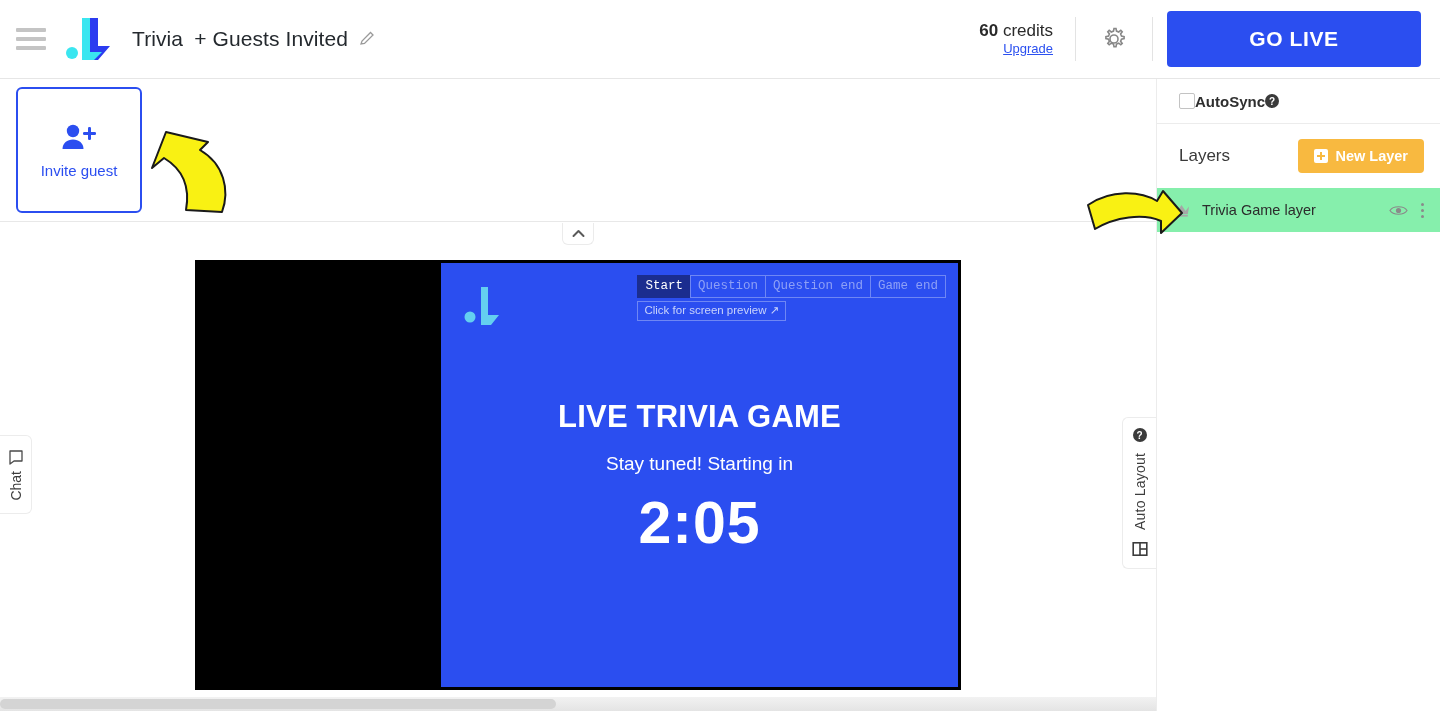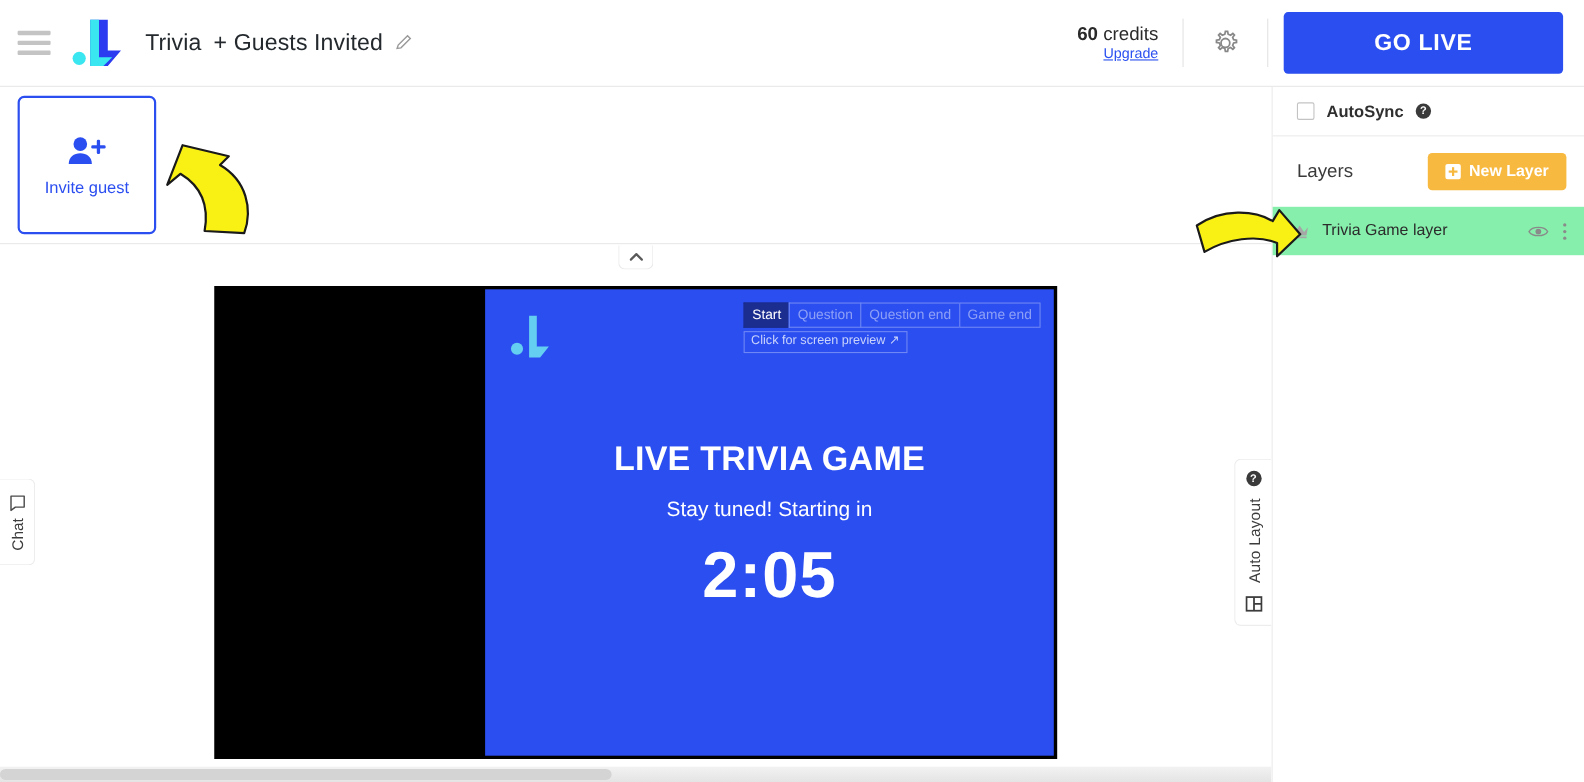--- a/index.html
+++ b/index.html
@@ -118,21 +118,21 @@
   .pv-title { font-size: 31px; font-weight: bold; letter-spacing: .2px; }
   .pv-sub   { font-size: 19px; margin-top: 18px; font-weight: 400; }
   .pv-timer { font-size: 59px; font-weight: bold; margin-top: 14px; letter-spacing: 1px; }
 
   
   .screen-tabs {
     position: absolute; right: 12px; top: 12px;
     display: flex; flex-direction: column; align-items: flex-start;
     z-index: 6;
   }
-  .tabs-row { display: flex; }
+  .tabs-row { display: flex; font-family: Liberation Mono, monospace; }
   .s-tab {
     font-size: 12.5px; padding: 3px 7px 4px 7px;
     color: #8ea0f6; background: rgba(43,78,240,0.55);
     border: 1px solid #6f87f4; border-right: none;
     cursor: pointer; white-space: nowrap; line-height: 14px;
   }
   .s-tab:last-child { border-right: 1px solid #6f87f4; }
   .s-tab.active { background: #1b2d8f; color: #ffffff; border-color:#1b2d8f; }
   .tab-hint {
     margin-top: 3px; font-size: 11.5px; color: #c9d3fb;
@@ -178,21 +178,21 @@
     background: #d4d4d4; border-radius: 5px;
   }
 
   
   .rpanel {
     position: absolute; left: 1156px; top: 79px;
     width: 284px; height: 632px;
     background: #fff; border-left: 1px solid #ececec;
   }
   .autosync-row {
-    height: 45px; display:flex; align-items:center; gap: 11px;
+    height: 45px; display:flex; align-items:center; 
     padding: 0 0 0 22px; border-bottom: 1px solid #ececec;
   }
   .cbox { width: 16px; height: 16px; border: 1px solid #c3c3c3; border-radius: 2px; background:#fff; cursor:pointer; }
   .autosync-label { font-size: 15px; font-weight: bold; color: #2f2f2f; }
   .q-badge {
     width: 14px; height: 14px; border-radius: 50%; background: #3a3a3a; color: #fff;
     font-size: 10px; display:flex; align-items:center; justify-content:center;
     font-weight: bold;
   }
   .layers-head {

